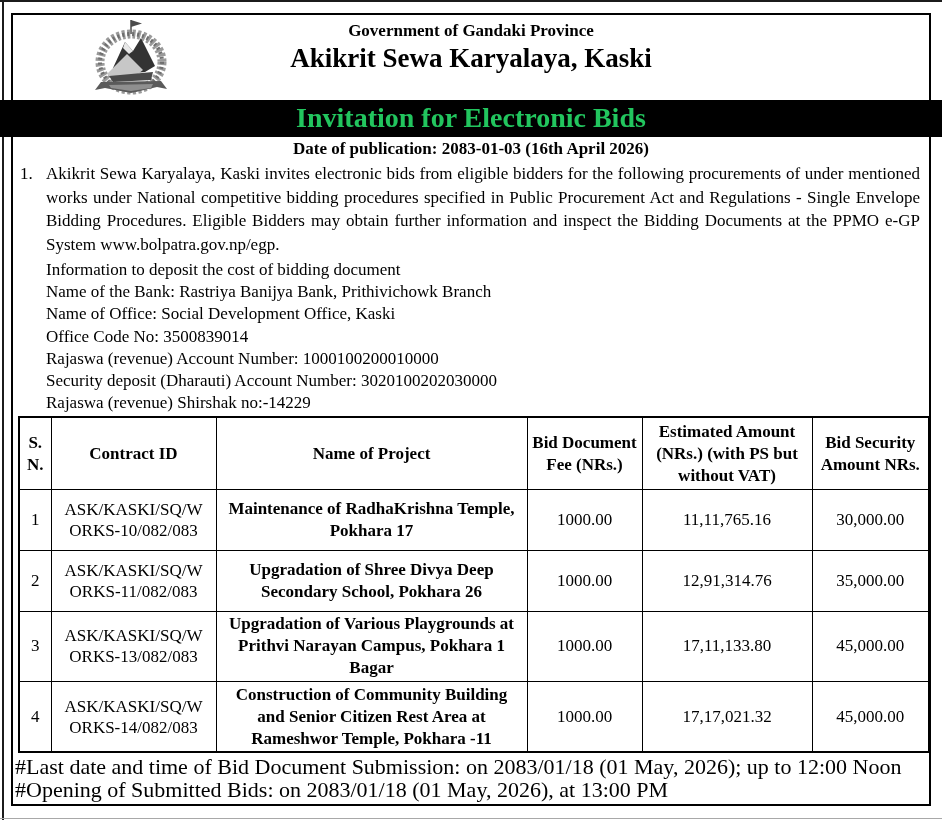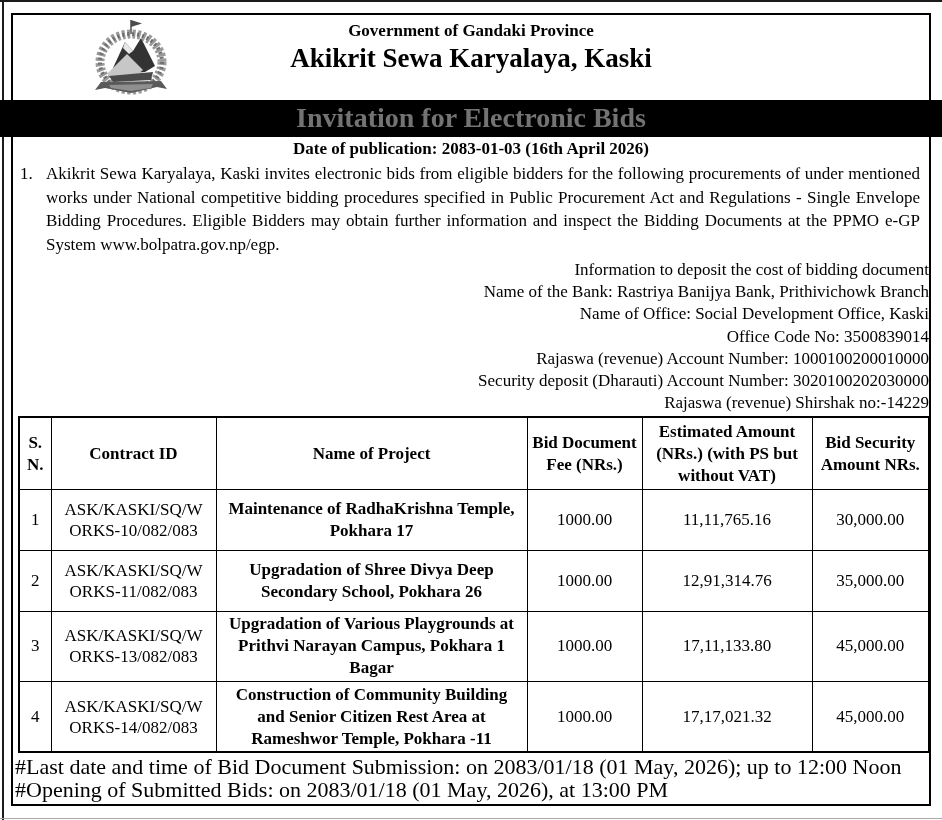--- a/index.html
+++ b/index.html
@@ -18,32 +18,32 @@
   }
 
   .header-zone { position:relative; height:85px; padding-top:5px; }
   .emblem { position:absolute; left:66px; top:3px; width:104px; height:82px; }
   .gov-line      { text-align:center; font-weight:bold; font-size:17px; line-height:22px; }
   .ministry-line { text-align:center; font-weight:bold; font-size:17px; line-height:24px; }
   .office-line   { text-align:center; font-weight:bold; font-size:27px; line-height:32px; }
 
   .banner {
     position:absolute; left:0; top:100px; width:942px; height:37px; z-index:5;
-    background:#000; color:#737373; text-align:center;
+    background:#000; color:#22c55e; text-align:center;
     font-weight:bold; font-size:28px; line-height:36px;
   }
   .banner-gap { height:39px; }
 
   .date-line { text-align:center; font-weight:bold; font-size:17px; line-height:20px; height:20px; }
 
   .intro { display:flex; padding:0 9px 0 7px; margin-top:3px; }
   .intro-num  { width:26px; flex:0 0 26px; font-size:17px; line-height:23.5px; }
   .intro-text { flex:1; text-align:justify; font-size:17px; line-height:23.5px; }
 
-  .deposit-info { margin:3px 0 0 33px;text-align:right; }
+  .deposit-info { margin:3px 0 0 33px; }
   .deposit-info .info-line { font-size:17px; line-height:22.2px; }
 
   table.bid-table {
     border-collapse:collapse; margin:2px 0 0 5px;
     width:910px; table-layout:fixed;
     border:2px solid #000;
     padding-left:27px;
   }
   .bid-table th, .bid-table td {
     border:1px solid #000; text-align:center; vertical-align:middle;

